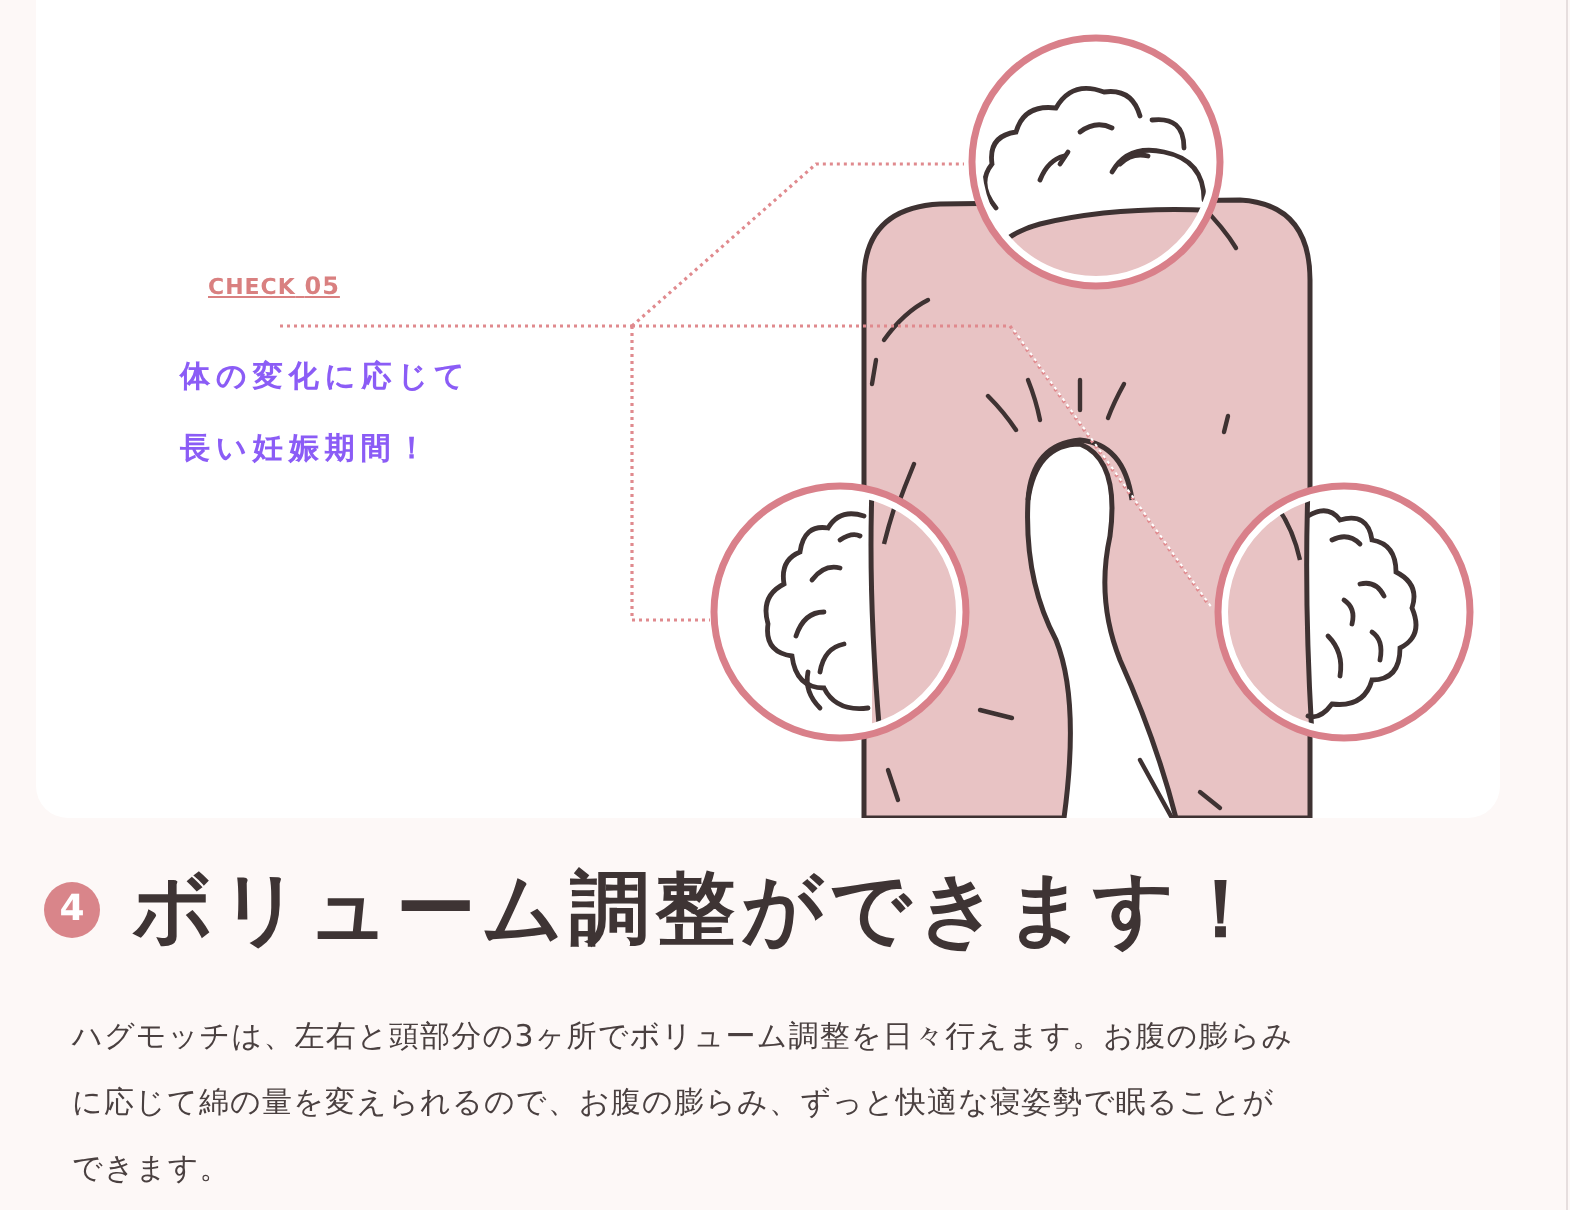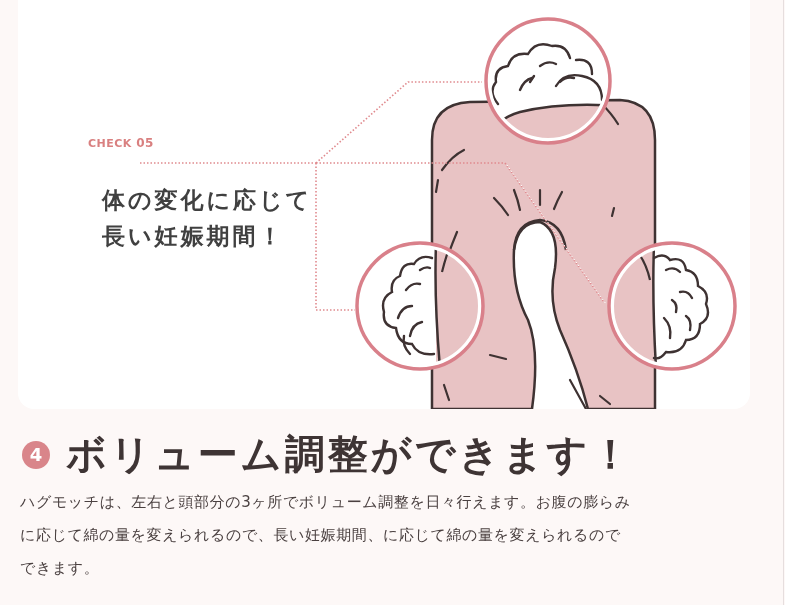--- a/index.html
+++ b/index.html
@@ -13,48 +13,48 @@
   .right-rule {
     position: absolute; left: 783px; top: 0; width: 1px; height: 605px;
     background: #e6dede;
   }
   .card {
     position: absolute; left: 18px; top: -20px; width: 732px; height: 429px;
     background: #ffffff; border-radius: 16px; overflow: hidden;
   }
   .illustration { position: absolute; left: 0; top: 0; }
   .check-label {
-    position: absolute; left: 70px; top: 156px;
+    position: absolute; left: 86px; top: 156px;
     font-family: "DejaVu Sans", sans-serif;
-    font-size: 11px; letter-spacing: 0.5px; color: #d98080; font-weight: bold;
+    font-size: 11px; letter-spacing: 0.5px; color: #d98080; font-weight: bold; text-decoration: underline;
   }
   .check-label .num { font-size: 12px; }
   .card-heading {
     position: absolute; left: 68px; top: 186px;
-    font-size: 23px; font-weight: bold; line-height: 36px; letter-spacing: 3px;
-    color: #404040; margin: 16px;
+    font-size: 15px; font-weight: bold; line-height: 36px; letter-spacing: 3px;
+    color: #8b5cf6; margin: 4px;
   }
   .card-heading span { display: block; }
   .section-title {
     position: absolute; left: 22px; top: 427px;
     display: flex; align-items: center; margin: 0;
   }
   .num-badge {
     width: 28px; height: 28px; border-radius: 50%;
     background: #d9858a; color: #fff;
     font-size: 18px; font-weight: bold;
     display: flex; align-items: center; justify-content: center;
     margin-right: 16px;
   }
   .section-title-text {
     font-size: 40px; font-weight: bold; letter-spacing: 3px; color: #3e3434;
   }
   .body-text {
     position: absolute; left: 20px; top: 486px; width: 740px;
-    font-size: 15px; line-height: 33px; color: #4a4040; margin: 0;
+    font-size: 15px; line-height: 33px; color: #4a4040; margin: 16px;
     letter-spacing: 0.6px;
   }
 </style>
 </head>
 <body>
 
 <div class="right-rule"></div>
 
 <div class="card">
   <svg class="illustration" width="732" height="429" viewBox="18 -20 732 429" xmlns="http://www.w3.org/2000/svg">
@@ -173,15 +173,15 @@
   </h3>
 </div>
 
 <h2 class="section-title">
   <span class="num-badge">4</span>
   <span class="section-title-text">ボリューム調整ができます！</span>
 </h2>
 
 <p class="body-text">
   <span>ハグモッチは、左右と頭部分の3ヶ所でボリューム調整を日々行えます。お腹の膨らみ</span><br>
-  <span>に応じて綿の量を変えられるので、長い妊娠期間、に応じて綿の量を変えられるので</span><br>
+  <span>に応じて綿の量を変えられるので、お腹の膨らみ、ずっと快適な寝姿勢で眠ることが</span><br>
   <span>できます。</span>
 </p>
 
 </body></html>

